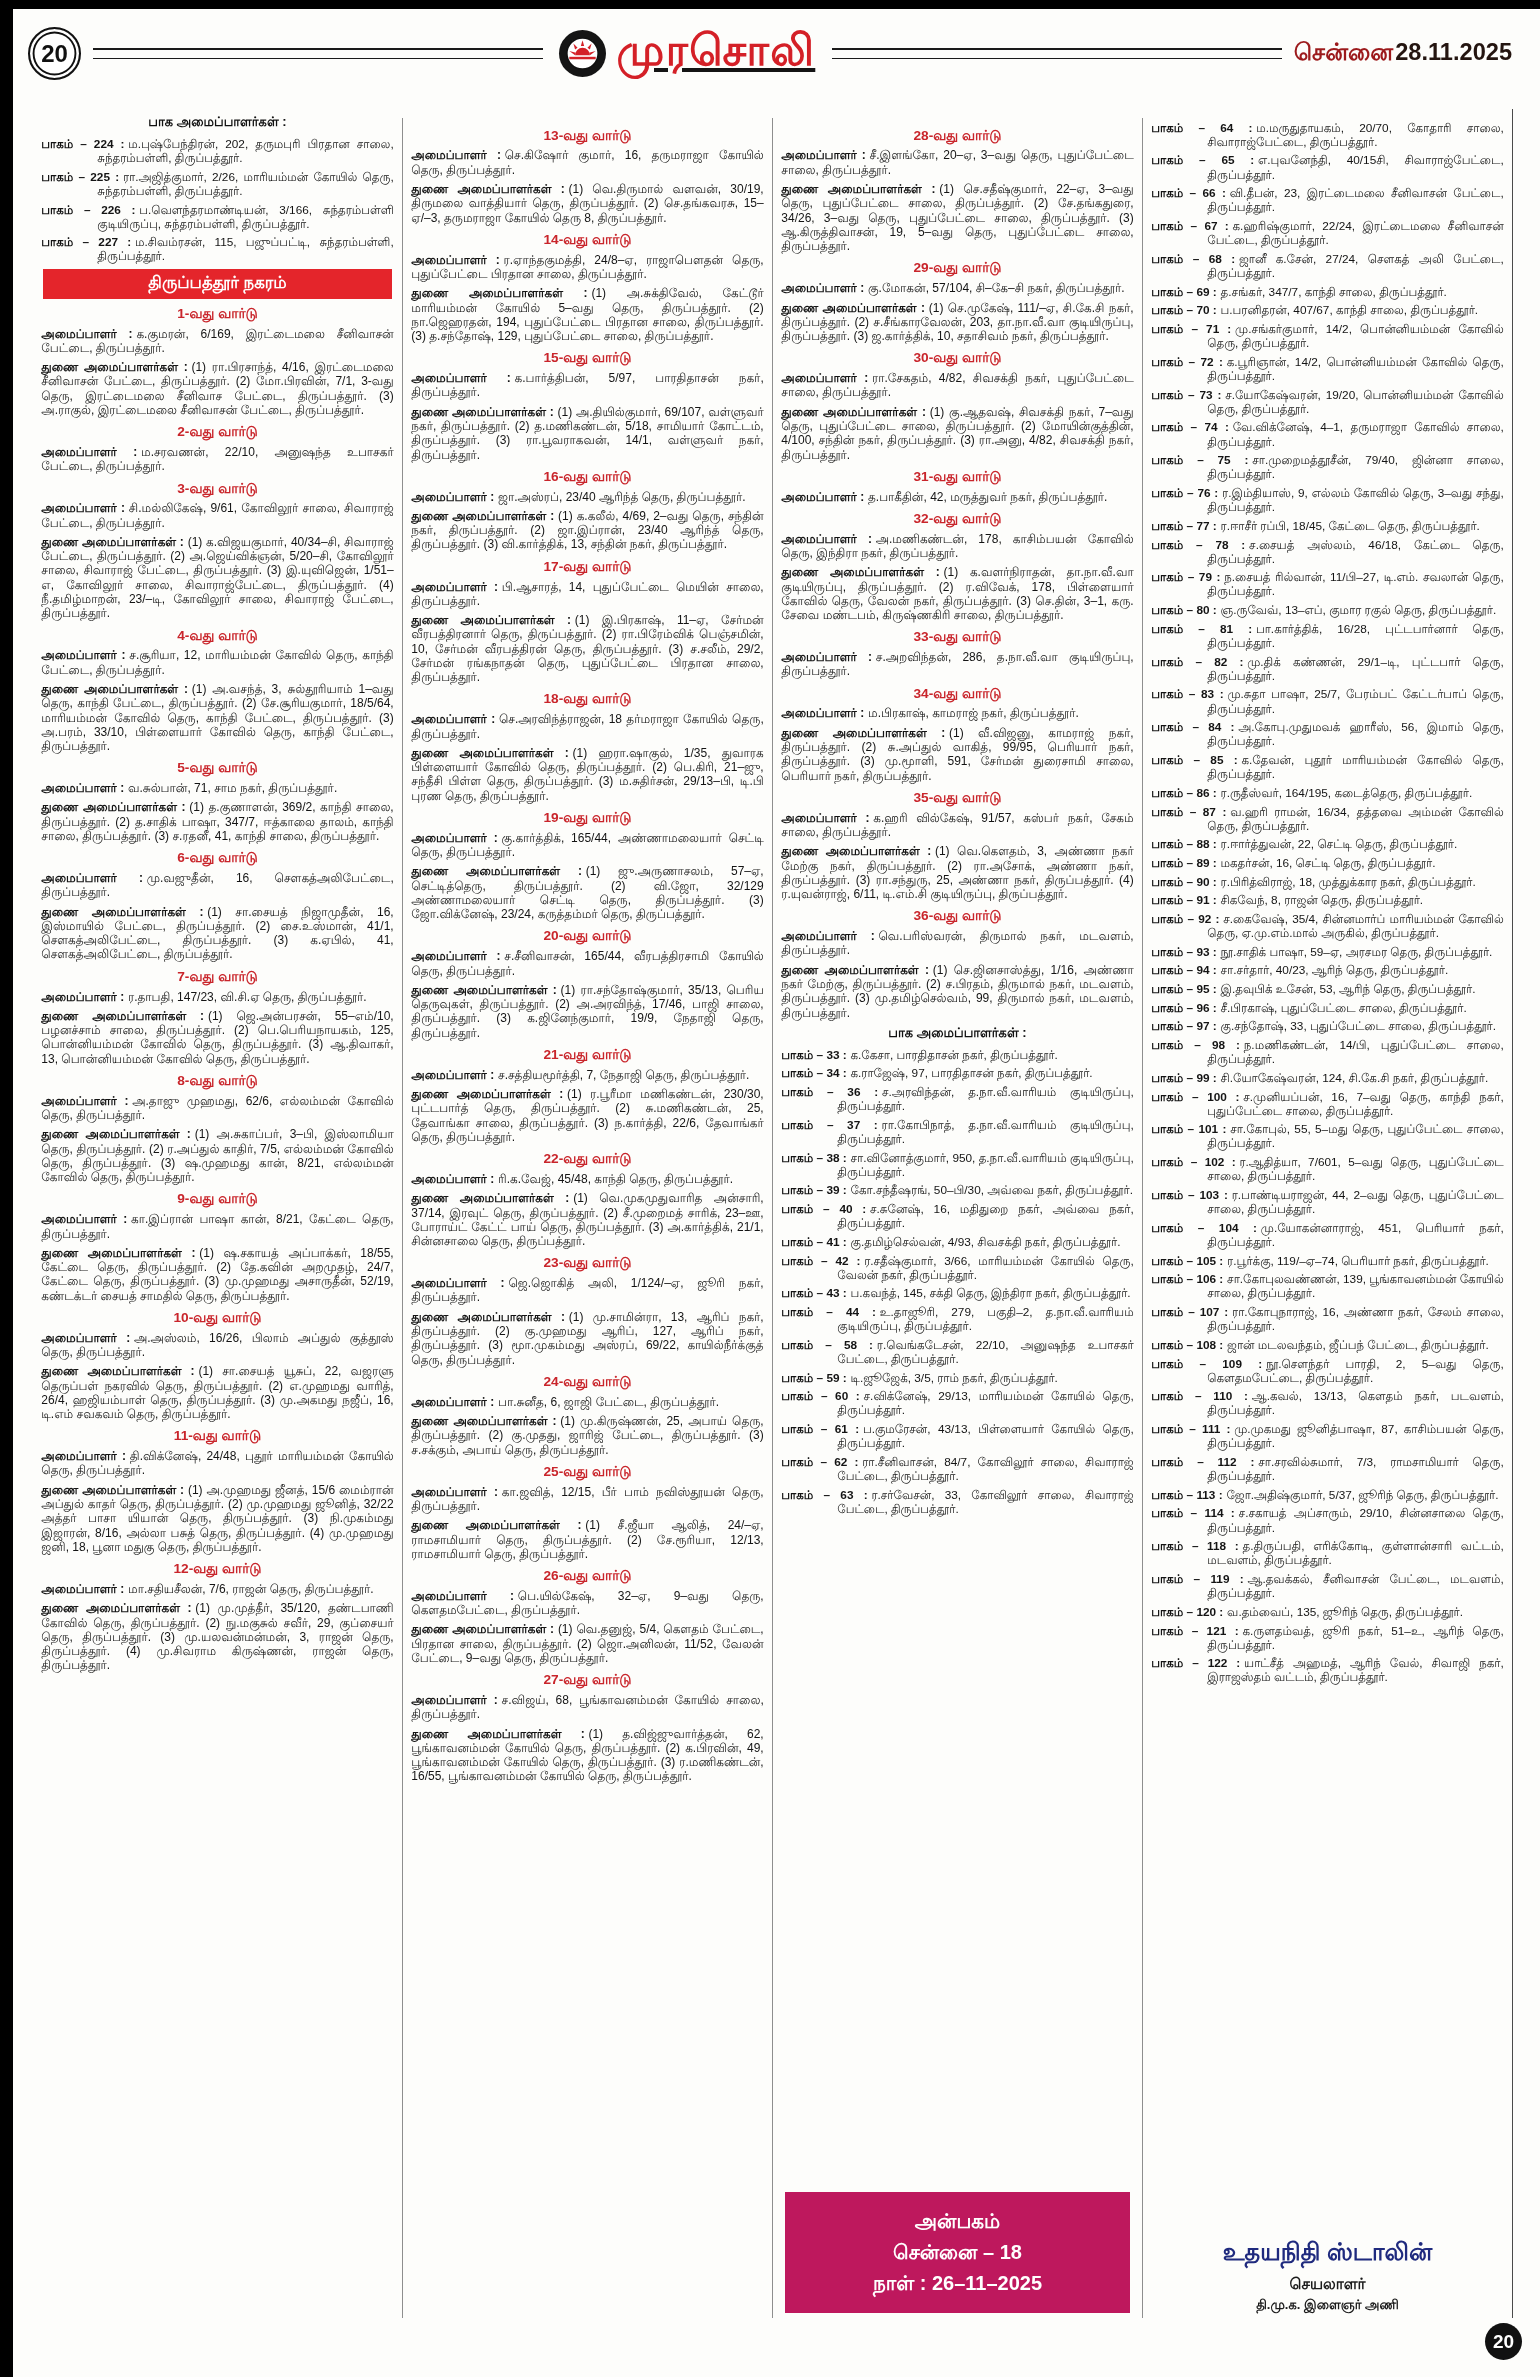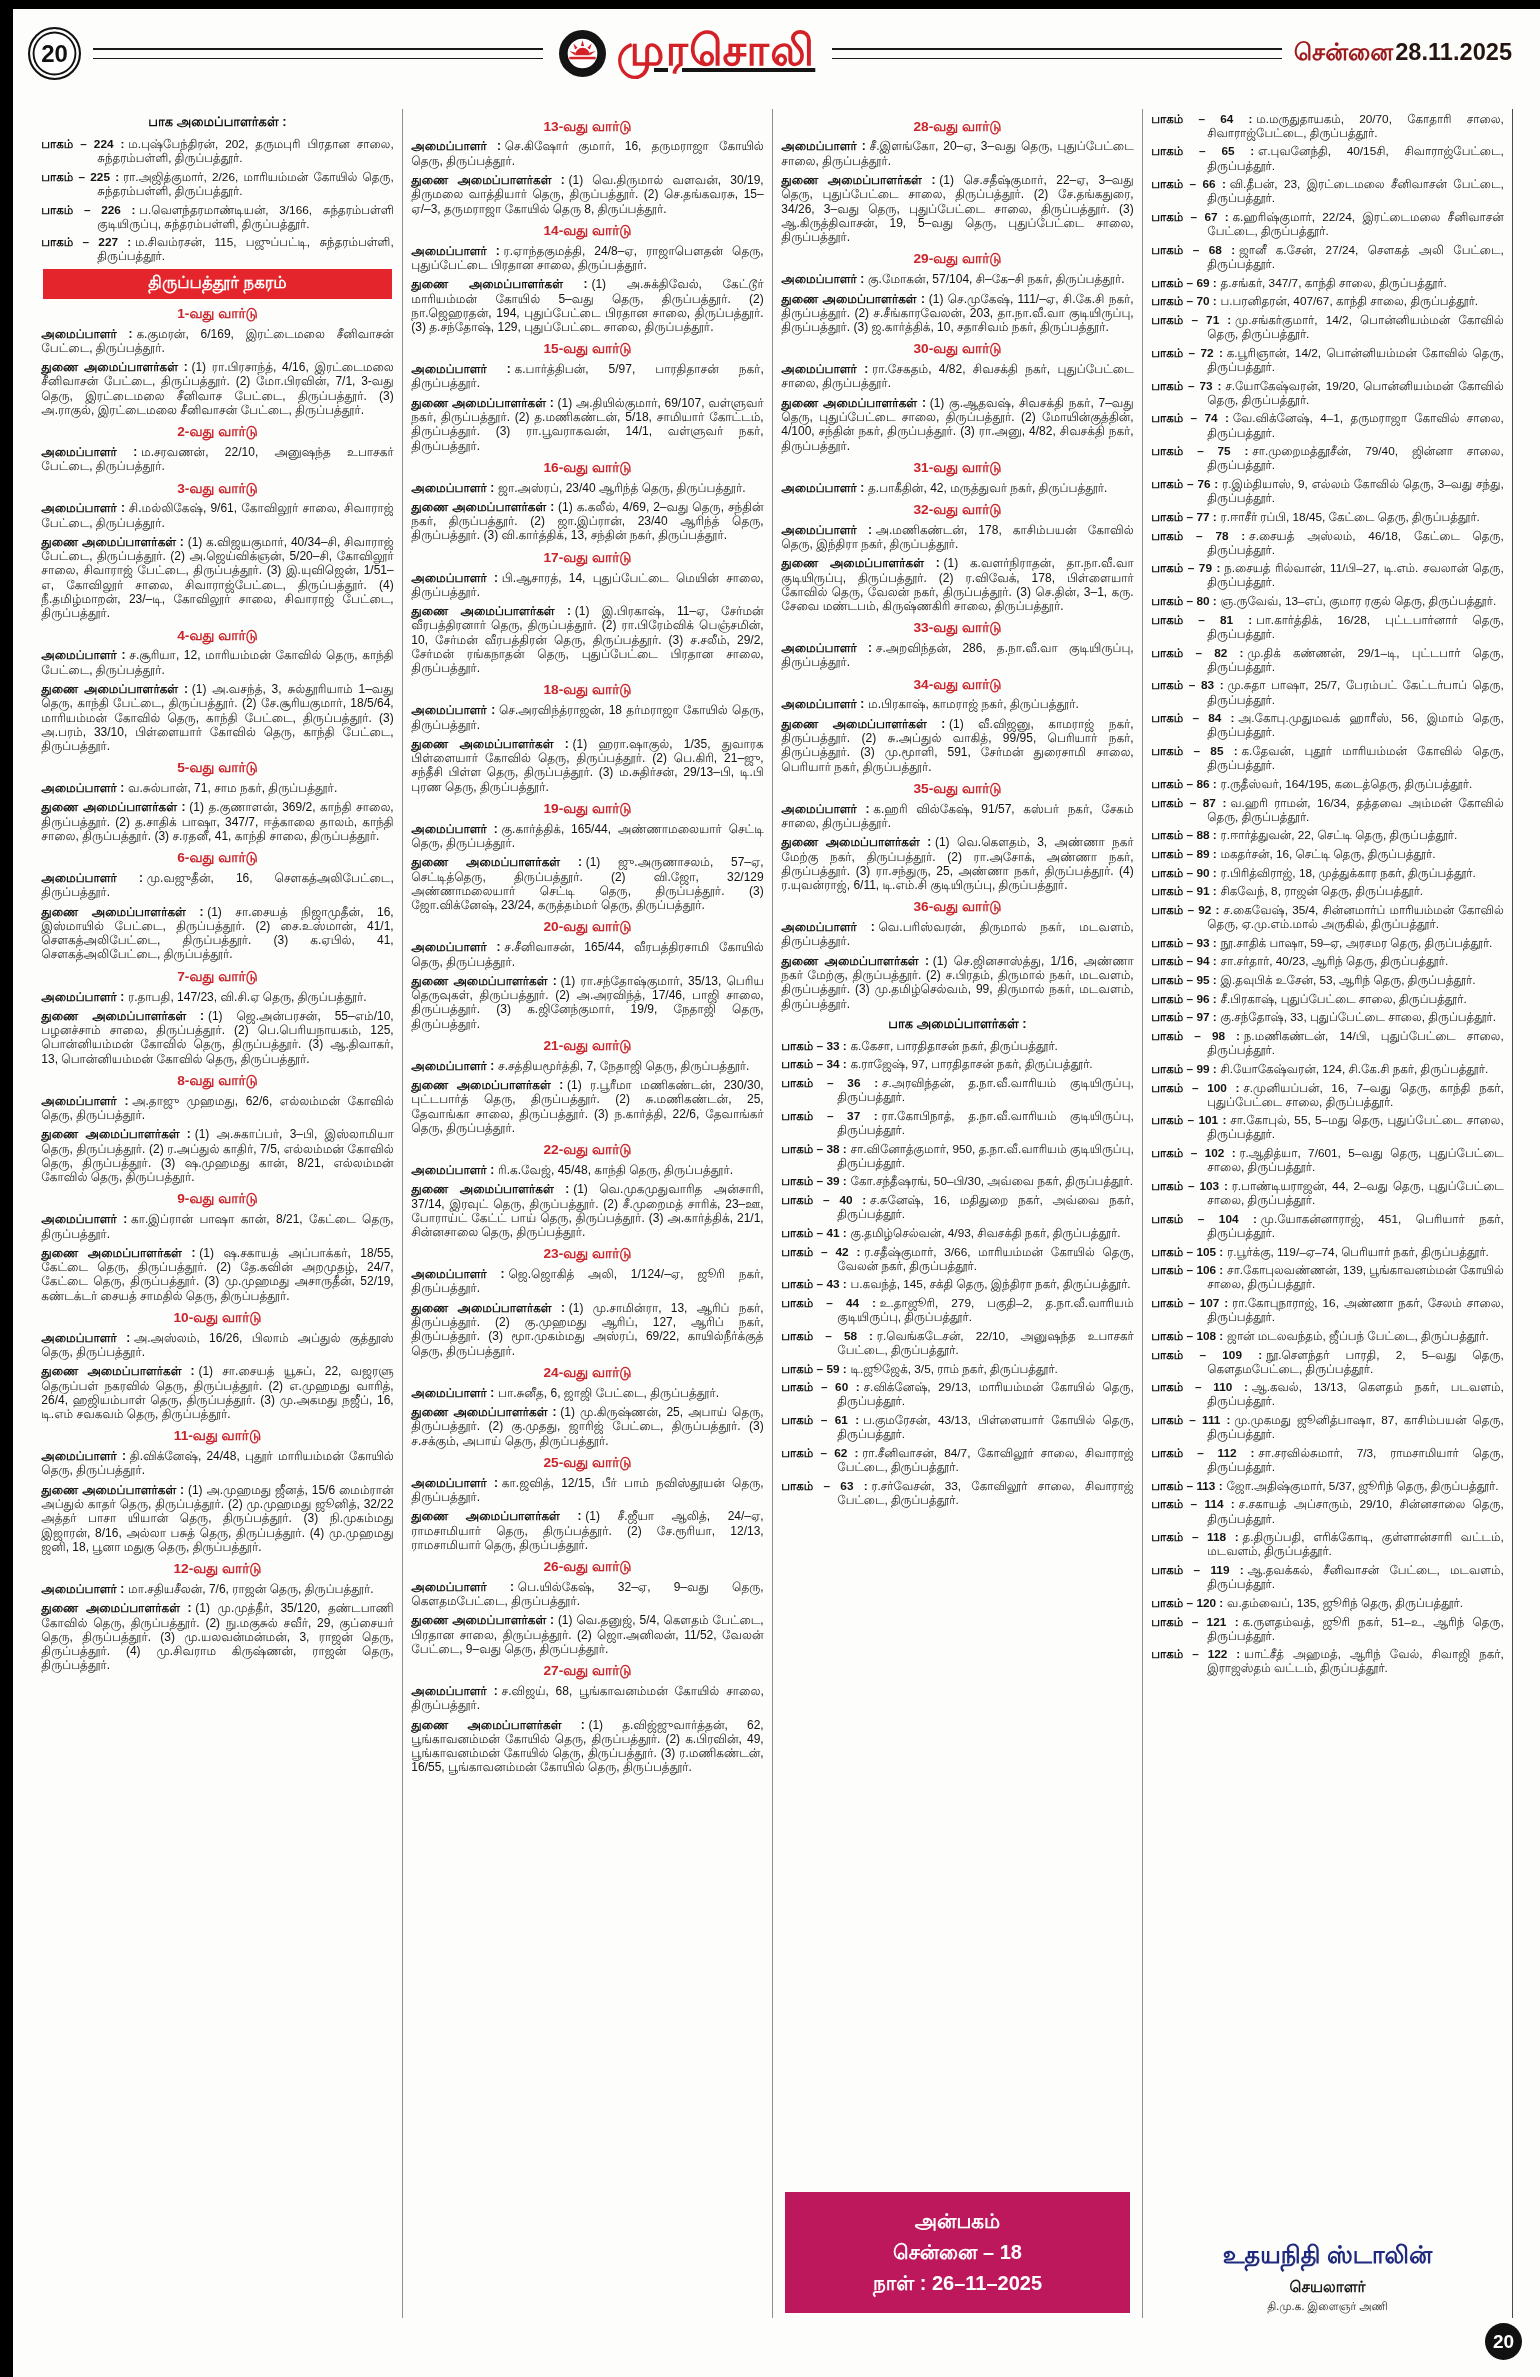--- a/index.html
+++ b/index.html
@@ -10,34 +10,34 @@
   .pgcircle{width:49px;height:49px;border-radius:50%;border:2.6px solid #111;box-shadow:inset 0 0 0 2.6px #fff,inset 0 0 0 4.5px #111;display:flex;align-items:center;justify-content:center;font-size:24px;font-weight:700;color:#111;flex:0 0 auto;background:#fff;}
   .rule{flex:1 1 auto;height:7.7px;border-top:2.6px solid #1a1a1a;border-bottom:1.9px solid #1a1a1a;}
   .masthead{display:flex;align-items:center;gap:10.2px;flex:0 0 auto;padding:0 5.1px;text-decoration:underline;}
   .emblem{width:47px;height:47px;border-radius:50%;background:#151515;display:flex;align-items:center;justify-content:center;flex:0 0 auto;}
   .masthead-text{font-size:43px;font-weight:800;color:#d42027;font-family:"Liberation Serif",serif;letter-spacing:1.3px;white-space:nowrap;}
   .dateline{flex:0 0 auto;font-size:23.6px;font-weight:700;white-space:nowrap;}
   .dateline .ed{color:#9c1a1c;margin-right:2px;font-family:"Liberation Serif",serif;font-weight:800;}
   .dateline .dt{color:#241510;}
   .columns{position:absolute;top:109px;left:33px;right:28px;bottom:59px;display:flex;border-right:1.3px solid #4a4a4a;}
   .column{flex:1 1 0;padding:2.6px 8.3px;display:flex;flex-direction:column;min-width:0;}
-  .column + .column{border-left:0.6px solid #8e8e8e;}
+  .column + .column{border-left:0.6px solid #8e8e8e;margin-top:9px;}
   .col-body{flex:1 1 auto;overflow:hidden;}
   .col-footer{flex:0 0 auto;}
   .heading{font-weight:800;text-align:center;font-size:13px;margin:2.6px 0 5.7px;color:#111;}
   .pagam{font-size:11.8px;line-height:1.2;text-align:justify;margin:0 0 4.5px;padding-left:56px;text-indent:-56px;}
   .para{font-size:12px;line-height:1.19;text-align:justify;margin:0 0 5.1px;}
   b.lbl{font-weight:800;margin-right:3.8px;}
   .banner{background:#e4252b;color:#fff;font-weight:800;font-size:16.6px;text-align:center;padding:4.5px 2.6px;margin:5.1px 1.3px 6.4px;}
   .ward{color:#c9252b;font-weight:800;font-size:13.7px;text-align:center;margin:7px 0 3.8px;}
   .redbox{background:#be185d;color:#fff;font-weight:800;font-size:20px;line-height:1.55;text-align:center;padding:14px 6.4px;margin:7.7px 3.8px 2.6px;}
   .signature{text-align:center;padding:7.7px 2.6px 1.3px;}
   .sig-name{font-size:24px;font-weight:800;color:#1f2a7e;margin-bottom:5.1px;}
   .sig-role{font-size:15.3px;font-weight:700;color:#1b1b1b;margin-bottom:2.6px;}
-  .sig-org{font-size:11px;font-weight:400;color:#1b1b1b;}
+  .sig-org{font-size:13px;font-weight:700;color:#1b1b1b;}
   .pgcircle-bottom{position:absolute;right:19px;bottom:16.6px;width:37px;height:37px;border-radius:50%;background:#111;color:#fff;display:flex;align-items:center;justify-content:center;font-size:19px;font-weight:700;}
 </style>
 </head>
 <body>
 
 <div class="edge-top"></div>
 <div class="edge-left"></div>
 
 <div class="header">
   <div class="pgcircle">20</div>

